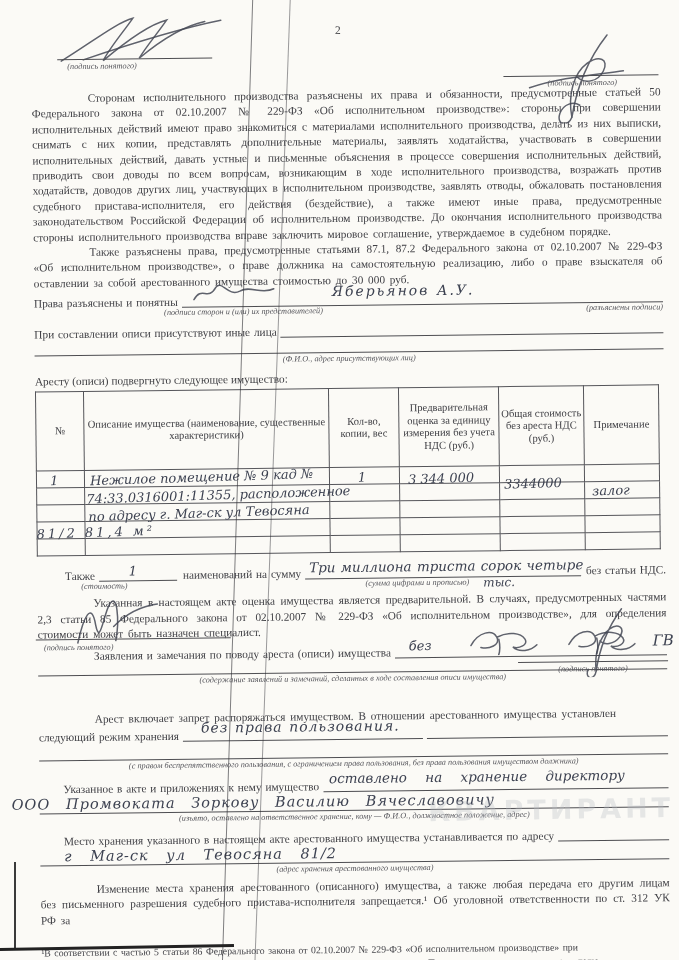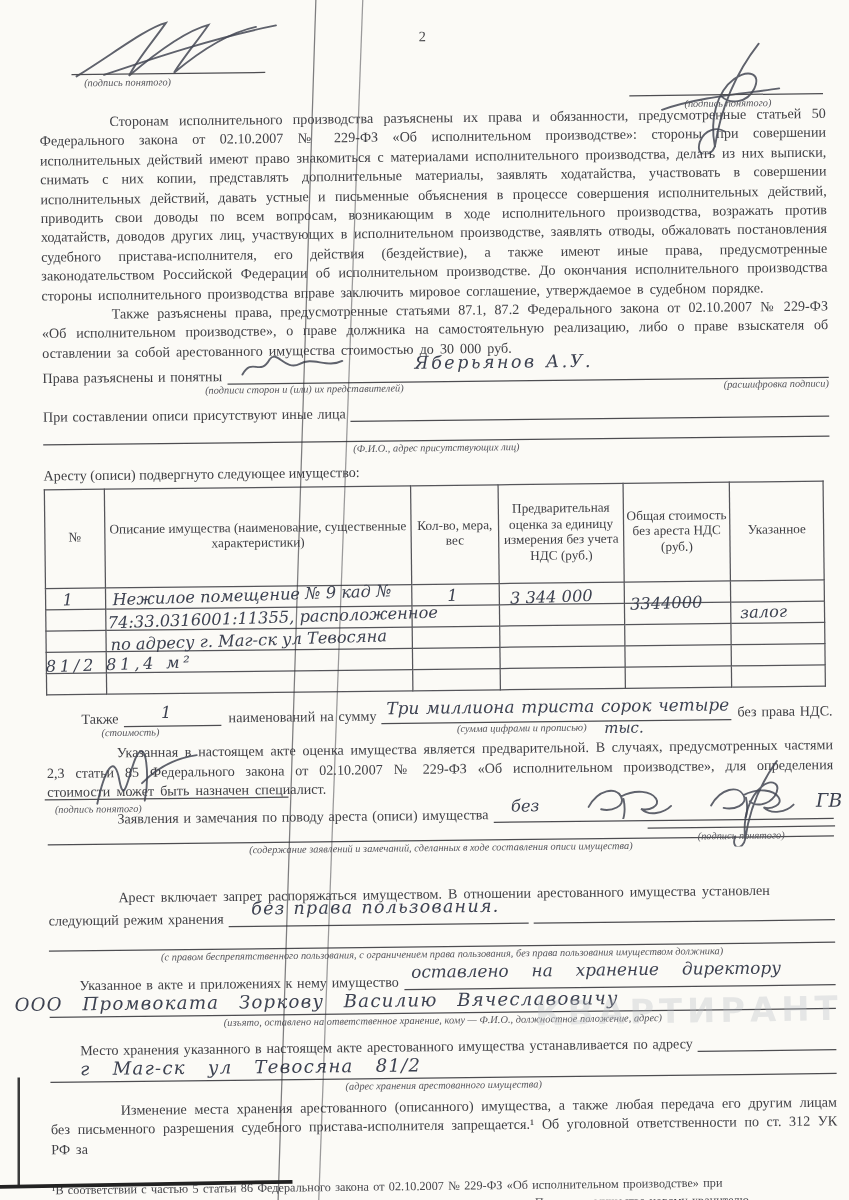--- a/index.html
+++ b/index.html
@@ -81,21 +81,21 @@
     <span class="lbl">Права разъяснены и понятны</span>
     <span class="blank">
       <svg class="sig" style="left:8px;top:-10px;" width="120" height="24" viewBox="0 0 120 24">
         <path d="M4,18 C 12,4 18,20 26,6 C 32,-2 38,16 50,10 C 60,4 72,14 84,8"></path>
       </svg>
       <span class="hw" style="position:absolute;left:150px;top:-7px;font-size:14px;letter-spacing:2px;">Яберьянов А.У.</span>
     </span>
   </div>
   <div style="display:flex;justify-content:space-between;">
     <span class="cap" style="margin-left:130px;">(подписи сторон и (или) их представителей)</span>
-    <span class="cap">(расшифровка подписи)</span>
+    <span class="cap">(разъяснены подписи)</span>
   </div>
 
   <div class="row" style="margin-top:6px;">
     <span class="lbl">При составлении описи присутствуют иные лица</span>
     <span class="blank"></span>
   </div>
   <div class="fullline" style="margin-top:14px;"></div>
   <div class="cap capcenter">(Ф.И.О., адрес присутствующих лиц)</div>
 
   <div style="font-size:11.3px;margin-top:9px;">Аресту (описи) подвергнуто следующее имущество:</div>
@@ -107,24 +107,24 @@
           <col style="width:245px">
           <col style="width:70px">
         <col style="width:100px">
           <col style="width:85px">
           <col style="width:75px">
       </colgroup>
       <thead>
         <tr>
           <th>№</th>
           <th>Описание имущества (наименование, существенные характеристики)</th>
-          <th>Кол-во, мера, вес</th>
+          <th>Кол-во, копии, вес</th>
           <th>Предварительная оценка за единицу измерения без учета НДС (руб.)</th>
           <th>Общая стоимость без ареста НДС (руб.)</th>
-          <th>Указанное</th>
+          <th>Примечание</th>
         </tr>
       </thead>
       <tbody>
         <tr>
             <td></td>
             <td></td>
             <td></td>
             <td></td>
             <td></td>
             <td></td>
@@ -177,21 +177,21 @@
 
   <div class="row" style="margin-top:10px;">
     <span class="lbl" style="margin-left:28px;">Также</span>
     <span class="blank" style="flex:0 0 78px;">
       <span class="hw" style="position:absolute;left:30px;top:-2px;font-size:13px;">1</span>
     </span>
     <span class="lbl" style="margin-left:6px;">наименований на сумму</span>
     <span class="blank">
       <span class="hw" style="position:absolute;left:4px;top:-4px;font-size:13.5px;">Три миллиона триста сорок четыре</span>
     </span>
-    <span class="lbl" style="margin-left:5px;">без права НДС.</span>
+    <span class="lbl" style="margin-left:5px;">без статьи НДС.</span>
   </div>
   <div style="display:flex;">
     <span class="cap" style="margin-left:44px;">(стоимость)</span>
     <span class="cap" style="margin-left:238px;">(сумма цифрами и прописью)</span>
     <span class="hw" style="font-size:12px;margin-left:14px;margin-top:-2px;">тыс.</span>
   </div>
 
   <div class="par" style="margin-top:2px;">Указанная в настоящем акте оценка имущества является предварительной. В случаях, предусмотренных частями 2,3 статьи 85 Федерального закона от 02.10.2007 № 229-ФЗ «Об исполнительном производстве», для определения стоимости может быть назначен специалист.</div>
 
   <div class="row" style="margin-top:3px;">

